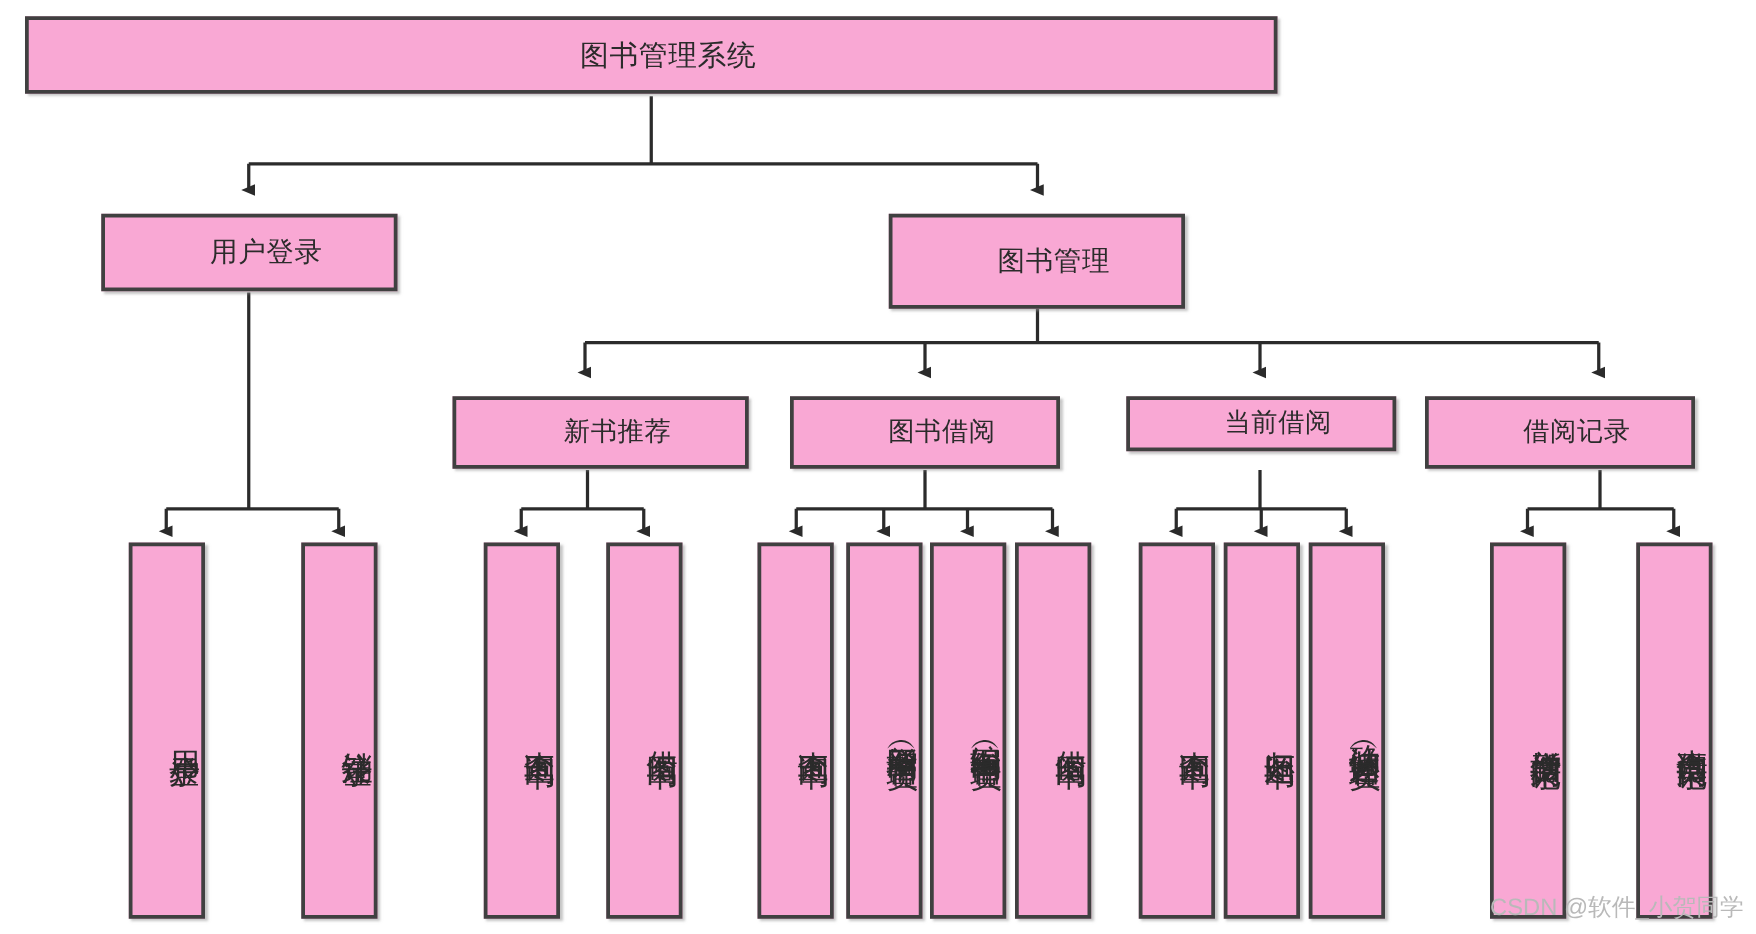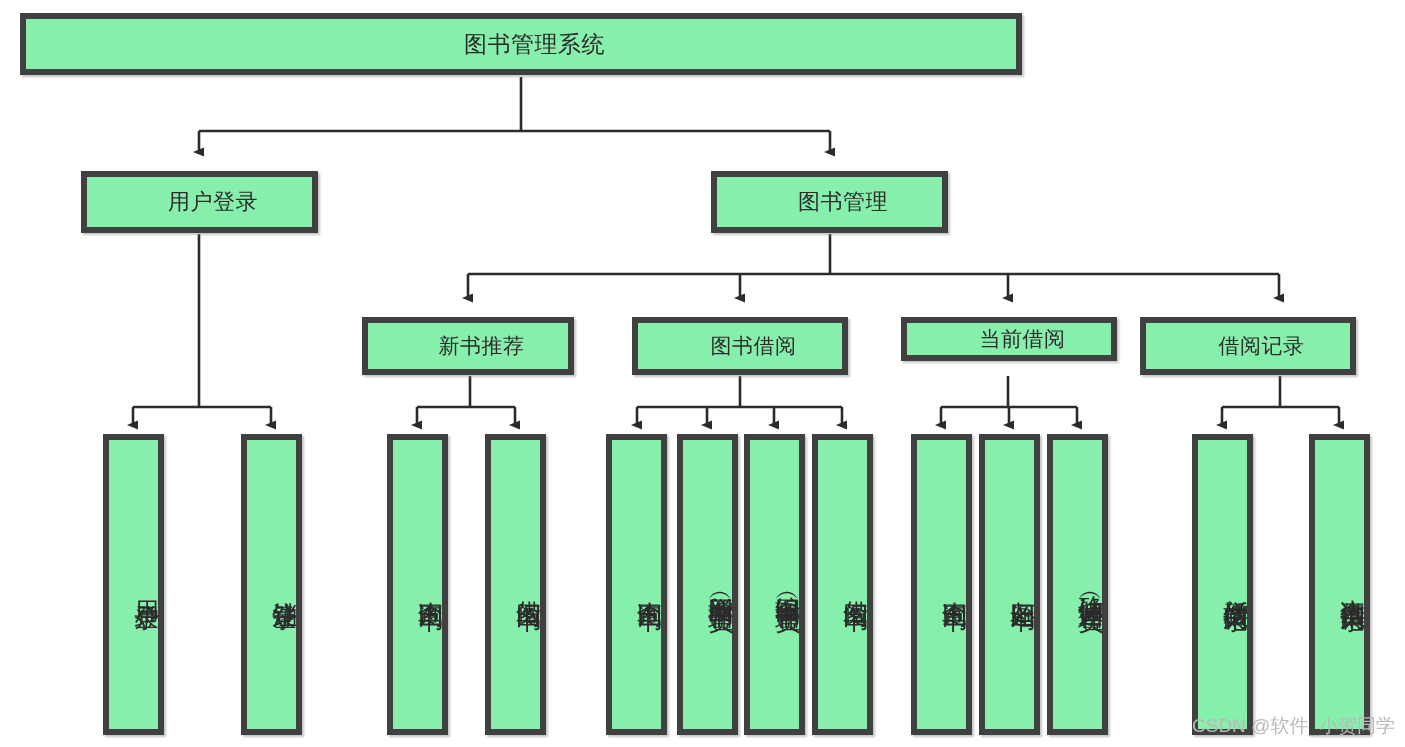--- a/index.html
+++ b/index.html
@@ -22,22 +22,22 @@
     position: absolute;
     left: 0;
     top: 0;
     width: 1405px;
     height: 747px;
     display: block;
   }
   .node-box {
     position: absolute;
     box-sizing: border-box;
-    background: #86efac;
-    border: 6px solid #404040;
+    background: #f9a8d4;
+    border: 3px solid #404040;
     box-shadow: 2px 2px 2px rgba(150,150,150,0.55);
     display: flex;
     align-items: center;
     justify-content: center;
     color: #2b2b2b;
     padding-left: 27px;
   }
   .node-label {
     display: block;
     text-align: center;
@@ -119,25 +119,25 @@
     </g>
   </svg>
 
   <div class="node-box level-0" style="left:20px; top:13px; width:1002px; height:62px;">
     <span class="node-label">图书管理系统</span>
   </div>
 
   <div class="node-box level-1" style="left:81px; top:171px; width:237px; height:62px;">
     <span class="node-label">用户登录</span>
   </div>
-  <div class="node-box level-1" style="left:711px; top:171px; width:237px; height:62px;">
+  <div class="node-box level-1" style="left:711px; top:171px; width:237px; height:76px;">
     <span class="node-label">图书管理</span>
   </div>
 
-  <div class="node-box level-2" style="left:362px; top:317px; width:212px; height:58px;">
+  <div class="node-box level-2" style="left:362px; top:317px; width:237px; height:58px;">
     <span class="node-label">新书推荐</span>
   </div>
   <div class="node-box level-2" style="left:632px; top:317px; width:216px; height:58px;">
     <span class="node-label">图书借阅</span>
   </div>
   <div class="node-box level-2" style="left:901px; top:317px; width:216px; height:44px;">
     <span class="node-label">当前借阅</span>
   </div>
   <div class="node-box level-2" style="left:1140px; top:317px; width:216px; height:58px;">
     <span class="node-label">借阅记录</span>

